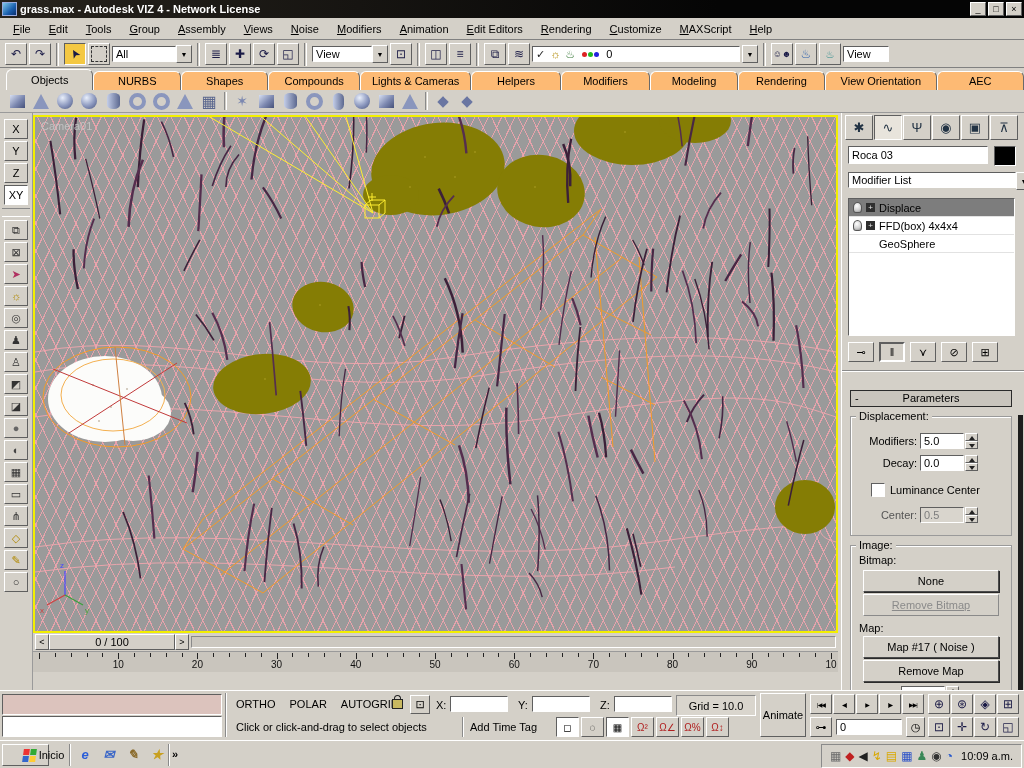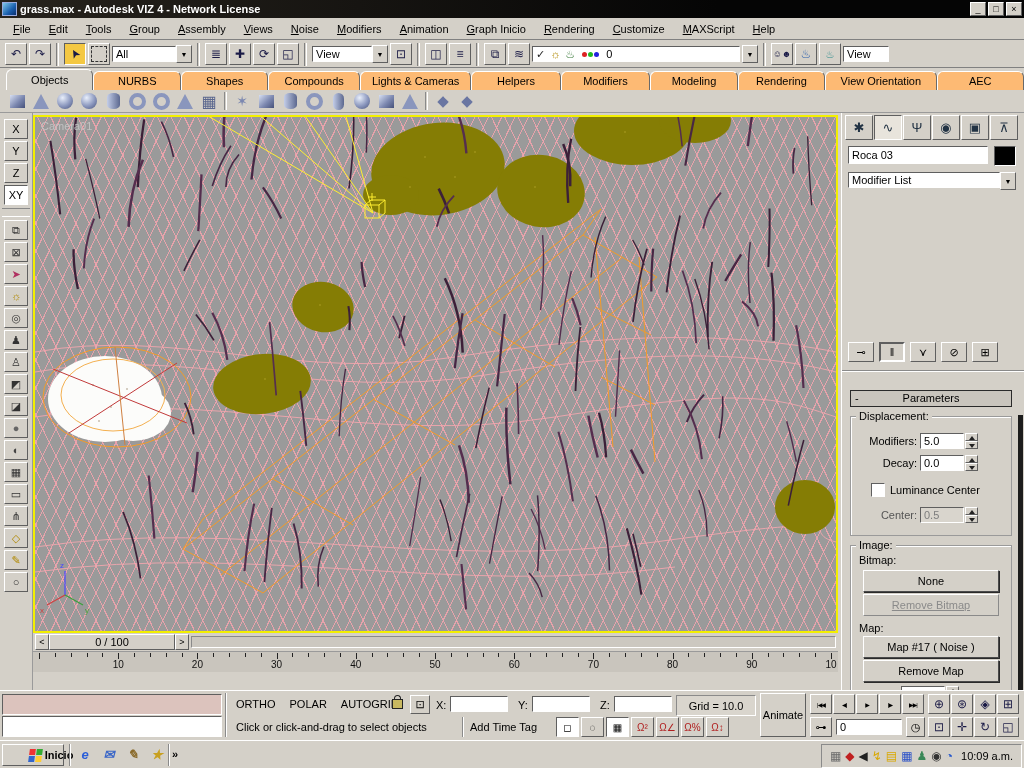--- a/index.html
+++ b/index.html
@@ -140,21 +140,21 @@
   #framefld{position:absolute;left:836px;top:28px;width:66px;height:16px;}
   #timecfg{position:absolute;left:906px;top:26px;width:19px;height:20px;font-size:11px;}
   #prompt{position:absolute;left:236px;top:30px;width:222px;}
   #ttag-sep{position:absolute;left:462px;top:26px;height:20px;border-left:1px solid #8a8a8a;border-right:1px solid #fff;}
   #timetag{position:absolute;left:470px;top:30px;}
   #snaps{position:absolute;left:556px;top:26px;display:flex;gap:2px;}
   .snapb{width:23px;height:20px;font-size:10px;}
   .snapb.pressed{background:#fff;border-color:#5f5f5f #fff #fff #5f5f5f;}
   
   #taskbar{position:absolute;left:0;top:740px;width:1024px;height:28px;background:#d4d0c8;border-top:1px solid #fff;}
-  #startbtn{position:absolute;left:2px;top:3px;width:62px;height:22px;font-weight:bold;gap:3px;padding-left:36px;}
+  #startbtn{position:absolute;left:2px;top:3px;width:47px;height:22px;font-weight:normal;gap:3px;padding-left:36px;}
   #winlogo{width:14px;height:13px;display:grid;grid-template-columns:6px 6px;grid-template-rows:6px 6px;gap:1px;transform:skewX(-8deg);}
   #winlogo i:nth-child(1){background:#e33;}#winlogo i:nth-child(2){background:#3a3;}
   #winlogo i:nth-child(3){background:#36c;}#winlogo i:nth-child(4){background:#fc3;}
   .tb-sep{position:absolute;top:3px;height:22px;border-left:1px solid #8a8a8a;border-right:1px solid #fff;}
   #quick{position:absolute;left:76px;top:4px;display:flex;gap:6px;align-items:center;}
   .qicon{width:18px;height:18px;display:flex;align-items:center;justify-content:center;font-size:13px;font-style:italic;font-weight:bold;}
   #chevron{font-size:11px;font-weight:bold;}
   .task{position:absolute;top:3px;height:22px;display:flex;align-items:center;gap:4px;padding:0 5px;box-sizing:border-box;
      background:#d4d0c8;border:1px solid;border-color:#fff #5f5f5f #5f5f5f #fff;white-space:nowrap;overflow:hidden;}
   .task.active{background:#e9e5dd;border-color:#5f5f5f #fff #fff #5f5f5f;font-weight:bold;}
@@ -183,21 +183,21 @@
   <div id="menubar">
       <span class="mitem">File</span>
       <span class="mitem">Edit</span>
       <span class="mitem">Tools</span>
       <span class="mitem">Group</span>
       <span class="mitem">Assembly</span>
       <span class="mitem">Views</span>
       <span class="mitem">Noise</span>
       <span class="mitem">Modifiers</span>
       <span class="mitem">Animation</span>
-      <span class="mitem">Graph Inicio</span>
+      <span class="mitem">Edit Editors</span>
       <span class="mitem">Rendering</span>
       <span class="mitem">Customize</span>
       <span class="mitem">MAXScript</span>
       <span class="mitem">Help</span>
     </div>
 
   <div id="toolbar">
     <div class="btn rz t">
         <span>↶</span>
       </div>
@@ -634,22 +634,37 @@
         <div class="btn rz ptab">✱</div>
         <div class="btn rz ptab active">∿</div>
         <div class="btn rz ptab">Ψ</div>
         <div class="btn rz ptab">◉</div>
         <div class="btn rz ptab">▣</div>
         <div class="btn rz ptab">⊼</div>
       </div>
     <div class="fld" id="objname">Roca 03</div>
     <div id="colorswatch"></div>
     <div id="modlist">
-      <span class="cfield" style="width:152px">Modifier List</span>
+      <span class="cfield" style="width:168px">Modifier List</span>
       <span class="btn rz dbtn">▼</span>
+    </div>
+    <div id="stack">
+      <div class="srow selected">
+        <span class="bulb"></span>
+        <span class="plus"></span>
+        <span>Displace</span>
+      </div>
+      <div class="srow">
+        <span class="bulb"></span>
+        <span class="plus"></span>
+        <span>FFD(box) 4x4x4</span>
+      </div>
+      <div class="srow">
+        <span class="indent">GeoSphere</span>
+      </div>
     </div>
     <div id="stackbtns">
         <div class="btn rz sbtn">⊸</div>
         <div class="btn rz sbtn active">‖</div>
         <div class="btn rz sbtn">⋎</div>
         <div class="btn rz sbtn">⊘</div>
         <div class="btn rz sbtn">⊞</div>
       </div>
     <div id="pdivider"></div>
     <div id="rollout">

